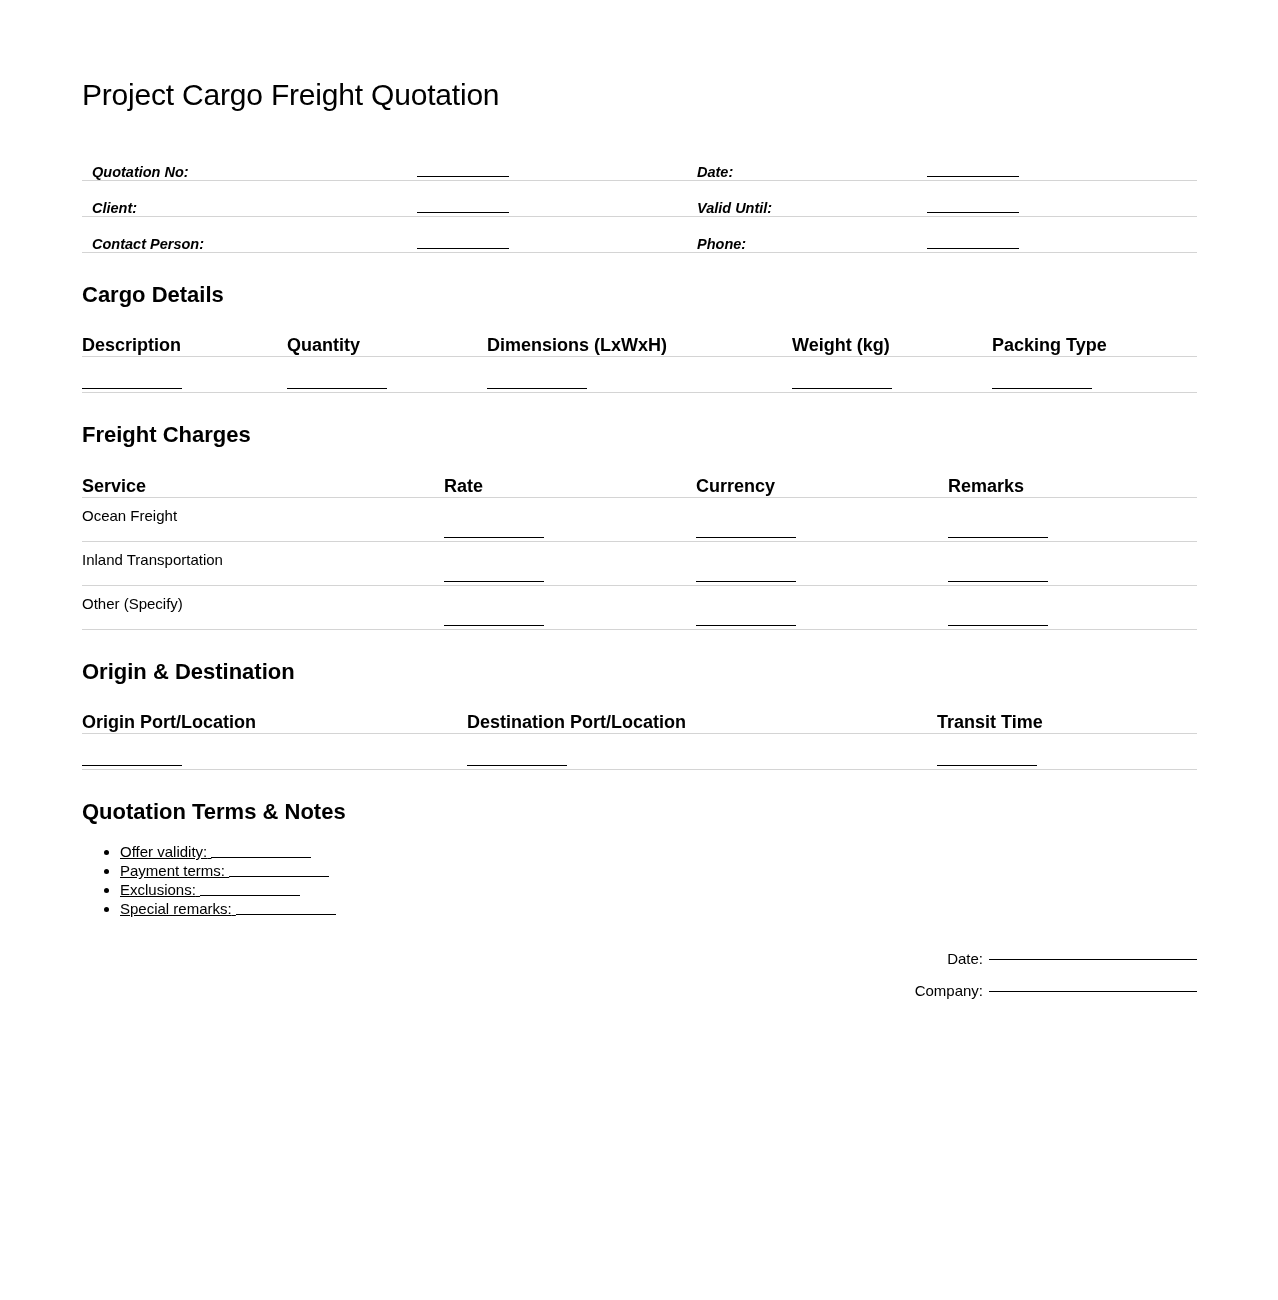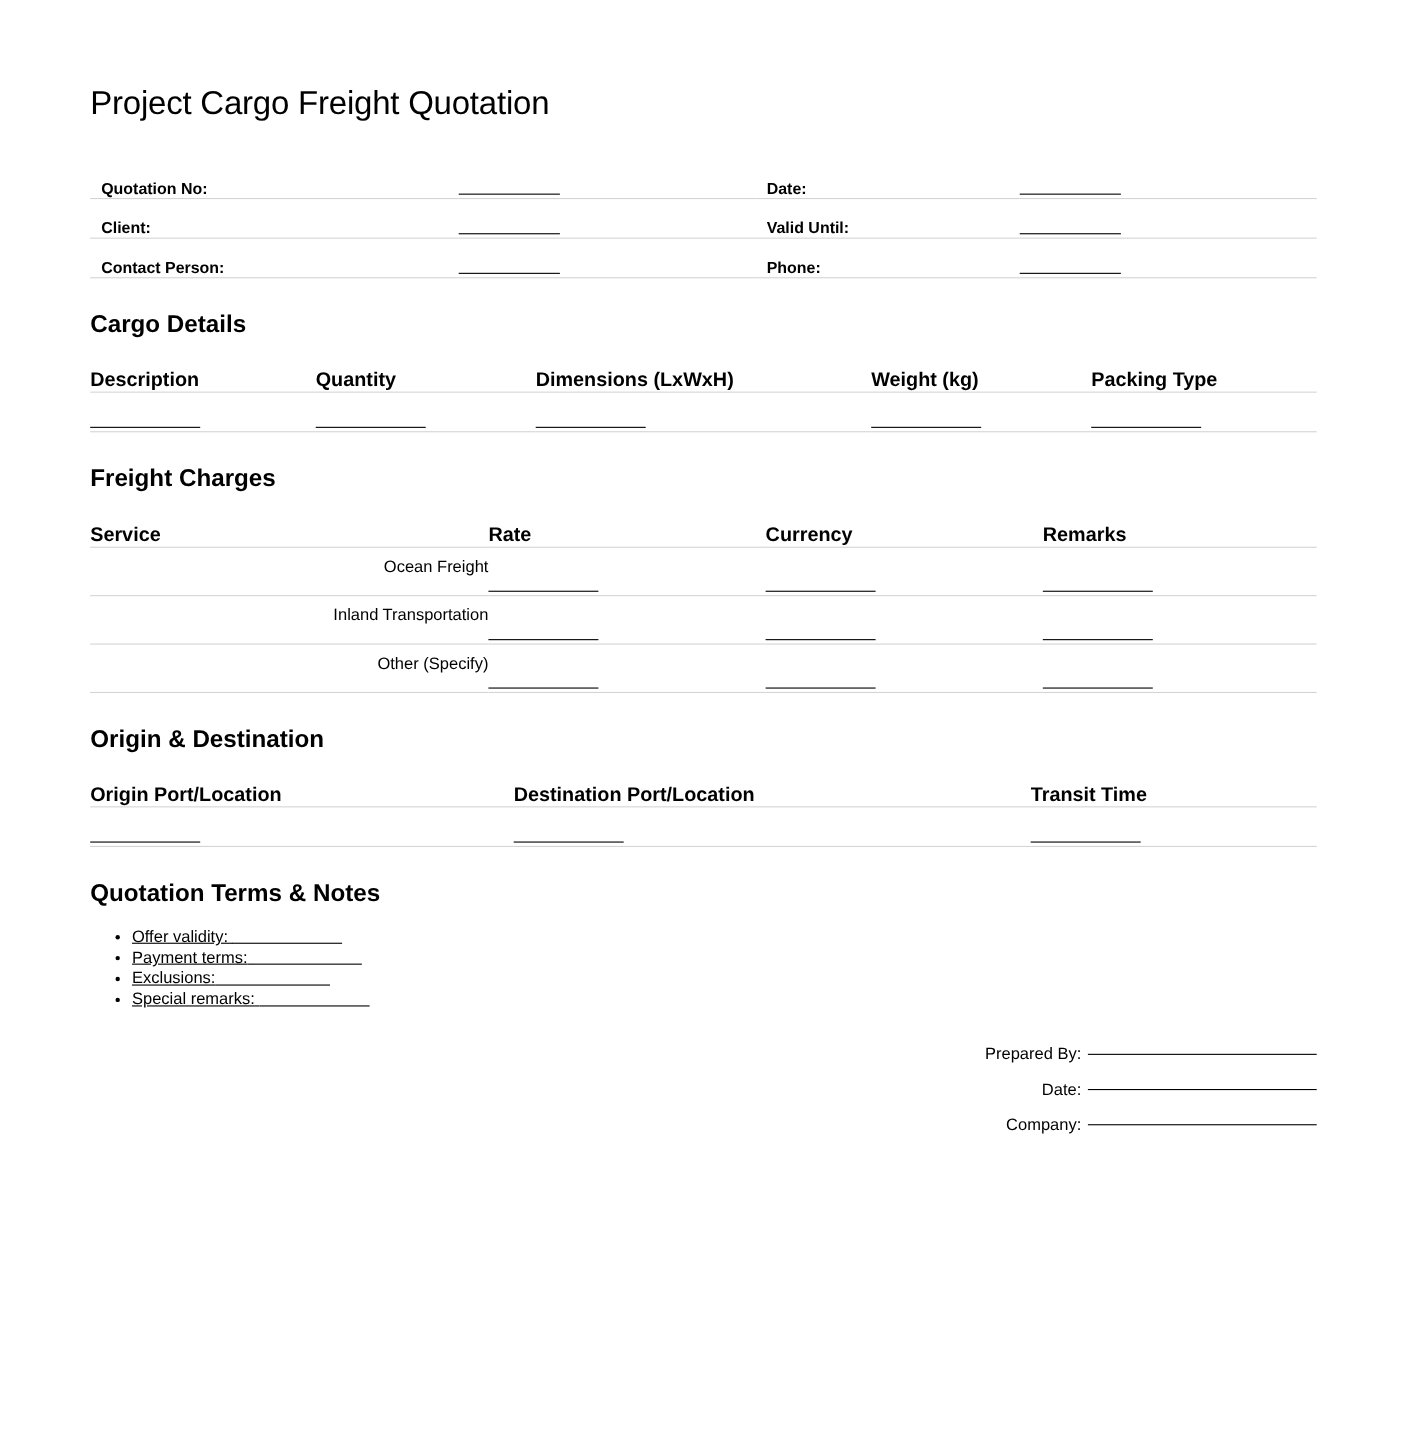--- a/index.html
+++ b/index.html
@@ -44,20 +44,21 @@
   }
   
   .info-table td {
     height: 35px;
     font-size: 14.5px;
     padding-bottom: 2px;
   }
   .info-label {
     font-weight: bold;
     padding-left: 10px !important;
+    font-style: italic;
   }
   .blank {
     display: inline-block;
     border-bottom: 1.6px solid #000;
     height: 0;
     vertical-align: bottom;
     margin-bottom: 3px;
   }
   .b-short { width: 92px; }
   .b-mid   { width: 100px; }
@@ -76,21 +77,20 @@
   }
   .data-table td {
     font-size: 15px;
     height: 35px;
     padding-bottom: 2px;
     padding-left: 10px;
   }
   .data-table td.svc {
     padding-bottom: 8px;
     vertical-align: middle;
-    text-align: right;
   }
   
   .cargo-table .c1 { width: 205px; }
   .cargo-table .c2 { width: 200px; }
   .cargo-table .c3 { width: 305px; }
   .cargo-table .c4 { width: 200px; }
   .cargo-table .c5 { width: auto; }
   
   .freight-table .f1 { width: 362px; }
   .freight-table .f2 { width: 252px; }
@@ -279,24 +279,20 @@
   <ul class="terms-list">
     <li><span>Offer validity:</span> <span class="term-blank"></span></li>
     <li><span>Payment terms:</span> <span class="term-blank"></span></li>
     <li><span>Exclusions:</span> <span class="term-blank"></span></li>
     <li><span>Special remarks:</span> <span class="term-blank"></span></li>
   </ul>
 
   <div class="sign-block">
     <table class="sign-table">
       <tbody>
-        <tr>
-          <td class="sign-label">Prepared By:</td>
-          <td><span class="sign-line"></span></td>
-        </tr>
         <tr>
           <td class="sign-label">Date:</td>
           <td><span class="sign-line"></span></td>
         </tr>
         <tr>
           <td class="sign-label">Company:</td>
           <td><span class="sign-line"></span></td>
         </tr>
       </tbody>
     </table>

